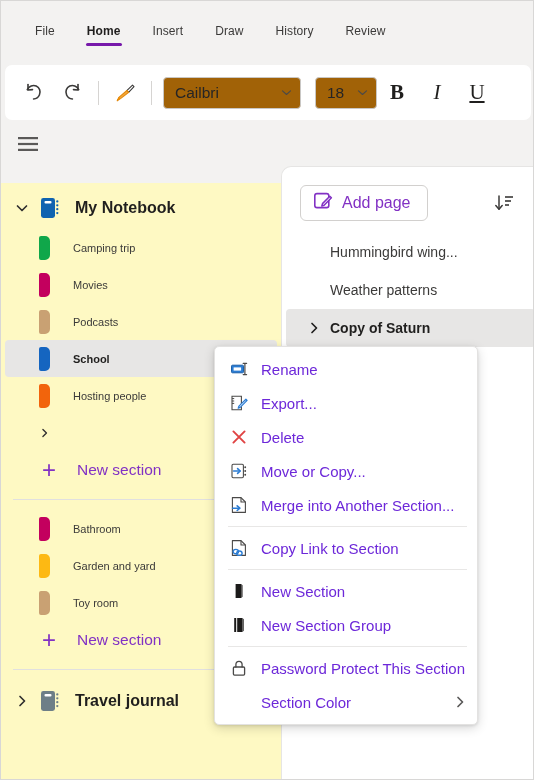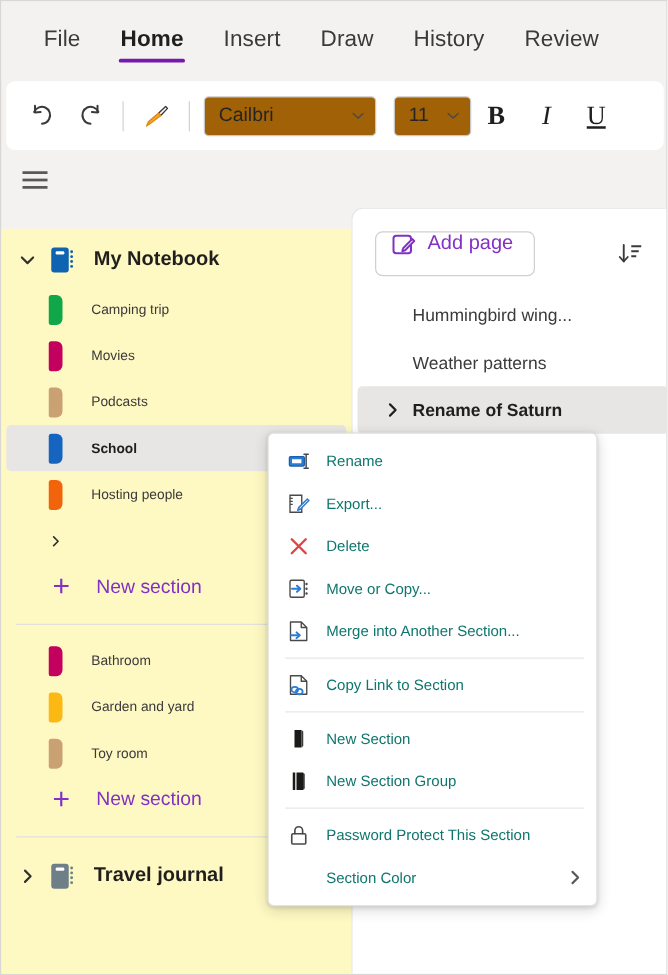--- a/index.html
+++ b/index.html
@@ -26,21 +26,21 @@
     left: 0; top: 0;
     width: 534px; height: 64px;
     background: #f3f2f1;
     display: flex;
     align-items: center;
     padding-left: 18px;
     gap: 0px;
   }
   .ribbon-tab {
     position: relative;
-    font-size: 18px;
+    font-size: 12px;
     color: #3b3a39;
     padding: 6px 16px 10px 16px;
     cursor: pointer;
     white-space: nowrap;
     letter-spacing: 0.1px;
   }
   .ribbon-tab.active {
     color: #201f1e;
     font-weight: bold;
   }
@@ -245,21 +245,21 @@
     align-items: center;
     padding: 18px 14px 0 18px;
     gap: 0;
   }
   #add-page-button {
     height: 36px;
     border: 1px solid #d2d0ce;
     border-radius: 6px;
     background: #ffffff;
     display: flex;
-    align-items: flex-start;
+    align-items: center;
     padding: 0 16px 0 12px;
     cursor: pointer;
     gap: 9px;
   }
   #add-page-button .ap-label {
     font-size: 16px;
     color: #8231c4;
     white-space: nowrap;
   }
   #sort-pages-button {
@@ -319,22 +319,22 @@
     padding-right: 10px;
     cursor: pointer;
   }
   .cm-icon {
     width: 22px; height: 22px;
     flex: none;
     margin-right: 11px;
     display: flex; align-items: center; justify-content: center;
   }
   .cm-label {
-    font-size: 12px;
-    color: #0f766e;
+    font-size: 15px;
+    color: #6d28d9;
     white-space: nowrap;
   }
   .cm-submenu-arrow {
     margin-left: auto;
     color: #5a5958;
     display: flex; align-items: center;
   }
   .cm-sep {
     height: 1px;
     background: #e8e7e6;
@@ -388,21 +388,21 @@
     <div class="tb-select" id="font-family-select">
       <span class="sel-val">Cailbri</span>
       <span class="caret">
         <svg width="11" height="11" viewBox="0 0 11 11">
             <path d="M1.5 3.8 L5.5 7.5 L9.5 3.8" stroke="#4a4948" stroke-width="1.1" fill="none" stroke-linecap="round" stroke-linejoin="round"></path>
           </svg>
       </span>
     </div>
 
     <div class="tb-select" id="font-size-select">
-      <span class="sel-val">11</span>
+      <span class="sel-val">18</span>
       <span class="caret">
         <svg width="11" height="11" viewBox="0 0 11 11">
             <path d="M1.5 3.8 L5.5 7.5 L9.5 3.8" stroke="#4a4948" stroke-width="1.1" fill="none" stroke-linecap="round" stroke-linejoin="round"></path>
           </svg>
       </span>
     </div>
 
     <div class="tb-fmt" id="bold-button">B</div>
     <div class="tb-fmt" id="italic-button">I</div>
     <div class="tb-fmt" id="underline-button">U</div>
@@ -540,21 +540,21 @@
         <div class="page-row">
           <span class="page-indent"></span>
           <span class="page-label">Weather patterns</span>
         </div>
         <div class="page-row selected">
           <span class="page-chevron">
             <svg width="14" height="14" viewBox="0 0 14 14">
               <path d="M5 2.5 L9.5 7 L5 11.5" stroke="currentColor" stroke-width="1.7" fill="none" stroke-linecap="round" stroke-linejoin="round"></path>
             </svg>
           </span>
-          <span class="page-label">Rename of Saturn</span>
+          <span class="page-label">Copy of Saturn</span>
         </div>
       </div>
   </div>
 
   <div id="context-menu">
       <div class="cm-item">
         <span class="cm-icon">
           <svg width="20" height="20" viewBox="0 0 20 20">
             <rect x="2.5" y="6.2" width="12" height="7.6" rx="1" fill="#2b7cd3" stroke="#1b5fa8" stroke-width="1"></rect>
             <rect x="4.6" y="8.4" width="7.5" height="3.2" fill="#ffffff"></rect>

